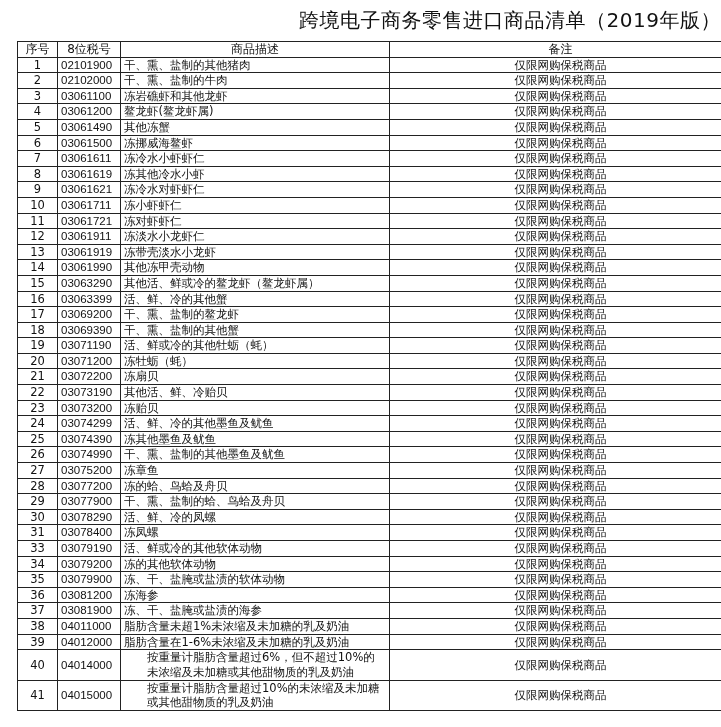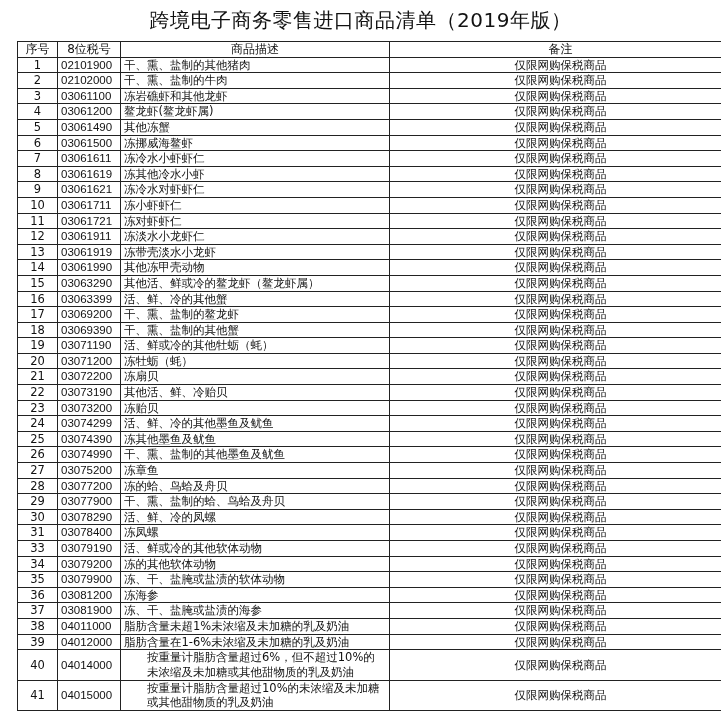--- a/index.html
+++ b/index.html
@@ -1,17 +1,17 @@
 <!DOCTYPE html>
 <html><head>
 <meta charset="utf-8">
 <style>
   html, body { margin:0; padding:0; background:#ffffff; }
   body { width:721px; height:727px; overflow:hidden; position:relative; font-family:"DejaVu Sans", "Liberation Sans", sans-serif; color:#111; }
-  .title { position:absolute; left:0; top:6px; width:721px; text-align:center; font-size:20px; letter-spacing:0.5px; color:#111; line-height:28px; }
+  .title { position:absolute; left:0; top:6px; width:721px; text-align:right; font-size:20px; letter-spacing:0.5px; color:#111; line-height:28px; }
   table.list { position:absolute; left:17px; top:41px; border-collapse:collapse; table-layout:fixed; width:714px; }
   table.list td, table.list th { border:1px solid #222; padding:0 3px; font-size:11.5px; line-height:14.6px; height:14.6px; white-space:nowrap; overflow:hidden; font-weight:normal; }
   table.list th { text-align:center; font-size:12px; }
   td.seq { text-align:center; }
   td.code { font-family:"Liberation Sans", "DejaVu Sans", sans-serif; font-size:12px; }
   td.desc { text-align:left;border-radius:6px; }
   td.note { text-align:center;margin-left:32px; }
   tr.tall td { height:29.5px; }
   tr.tall td.desc { white-space:normal; line-height:14.6px;padding-left:26px; }
   col.c1 { width:40px; } col.c2 { width:63px; } col.c3 { width:269px; } col.c4 { width:342px; }

